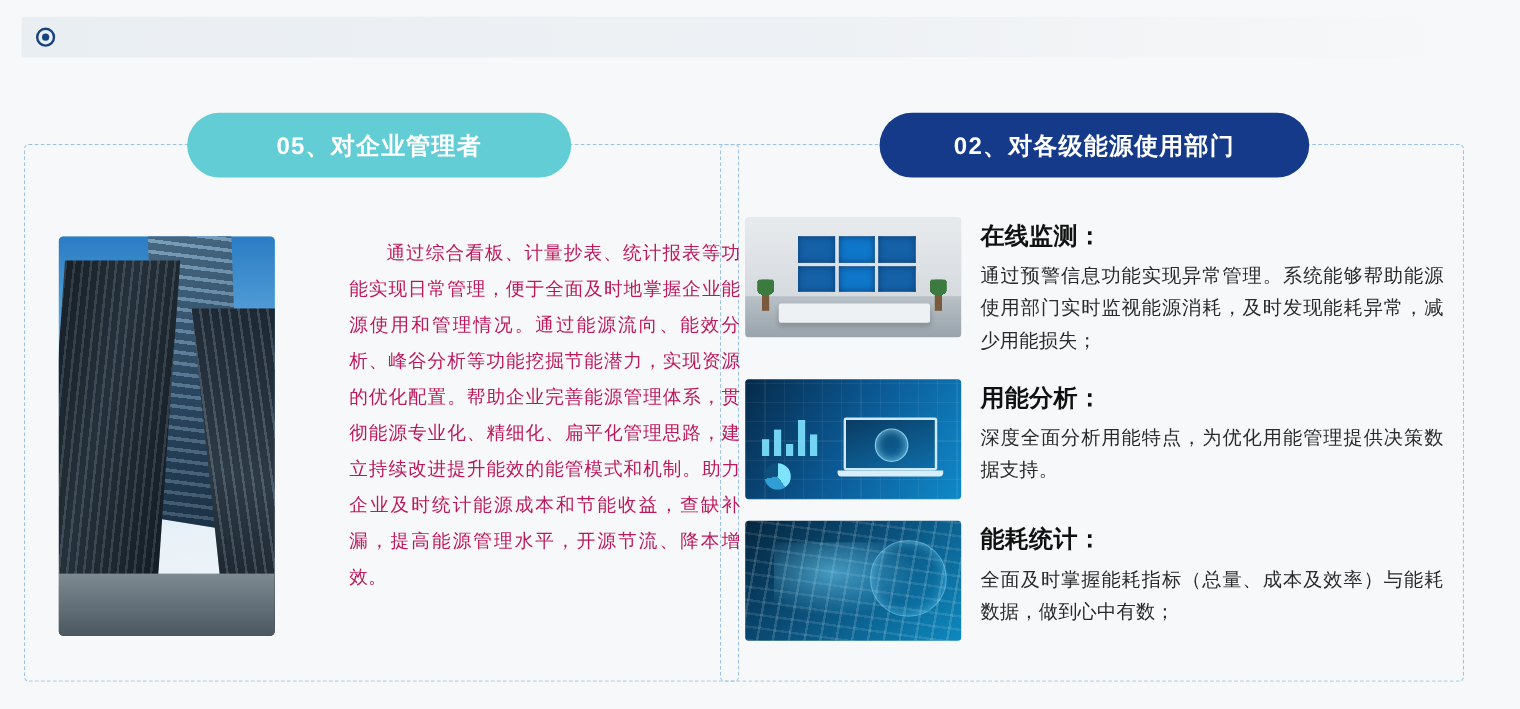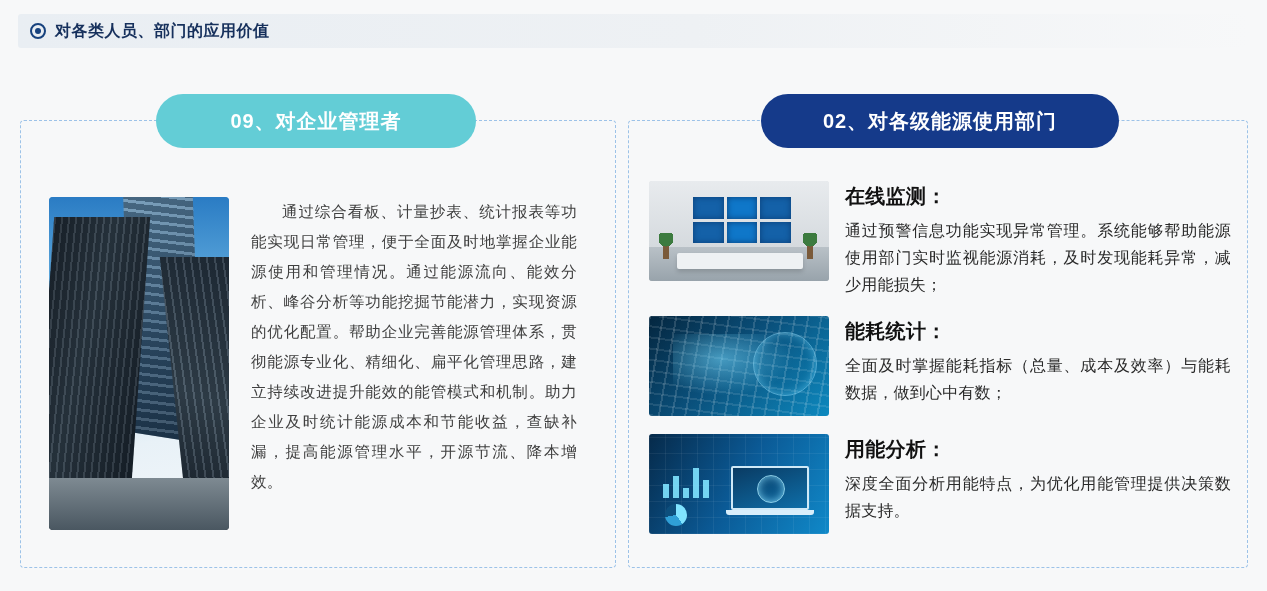--- a/index.html
+++ b/index.html
@@ -64,21 +64,21 @@
     box-sizing: border-box;
     background: transparent;
   }
   #panel-left {
     left: 20px;
     top: 120px;
     width: 596px;
     height: 448px;
   }
   #panel-right {
-    left: 628px;
+    left: 600px;
     top: 120px;
     width: 620px;
     height: 448px;
   }
 
   .pill {
     position: absolute;
     top: -27px;
     height: 54px;
     border-radius: 27px;
@@ -176,24 +176,25 @@
     right: 0;
     bottom: 0;
     height: 52px;
     background: linear-gradient(180deg, #7e8a92 0%, #4a5761 100%);
   }
 
   .left-text {
     width: 326px;
     font-size: 15.5px;
     line-height: 30px;
-    color: #404040;
+    color: #be185d;
     text-align: justify;
     text-indent: 2em;
     letter-spacing: 0.2px;
+    margin-left: 40px;
   }
 
   
   .right-body {
     position: absolute;
     left: 20px;
     top: 60px;
     width: 582px;
   }
   .feature-row {
@@ -370,25 +371,24 @@
     letter-spacing: 0.2px;
   }
 </style>
 </head>
 <body>
 
 <div class="header">
   <span class="header-bullet">
       <i></i>
     </span>
-  <span class="header-title">对各类人员、部门的应用价值</span>
 </div>
 
 <div class="panel" id="panel-left">
-  <div class="pill" id="pill-left">09、对企业管理者</div>
+  <div class="pill" id="pill-left">05、对企业管理者</div>
 
   <div class="left-body">
     <div class="photo-building">
       <div class="sky-top"></div>
       <div class="tower-glass"></div>
       <div class="tower-dark"></div>
       <div class="tower-right"></div>
       <div class="ground"></div>
     </div>
     <div class="left-text">通过综合看板、计量抄表、统计报表等功能实现日常管理，便于全面及时地掌握企业能源使用和管理情况。通过能源流向、能效分析、峰谷分析等功能挖掘节能潜力，实现资源的优化配置。帮助企业完善能源管理体系，贯彻能源专业化、精细化、扁平化管理思路，建立持续改进提升能效的能管模式和机制。助力企业及时统计能源成本和节能收益，查缺补漏，提高能源管理水平，开源节流、降本增效。</div>
@@ -412,32 +412,20 @@
             <span></span>
             <span></span>
           </div>
         <div class="plant-l"></div>
         <div class="plant-r"></div>
         <div class="desk"></div>
       </div>
       <div class="feature-text">
         <div class="feature-title">在线监测：</div>
         <div class="feature-desc">通过预警信息功能实现异常管理。系统能够帮助能源使用部门实时监视能源消耗，及时发现能耗异常，减少用能损失；</div>
-      </div>
-    </div>
-
-    <div class="feature-row">
-      <div class="thumb thumb-data">
-        <div class="keys"></div>
-        <div class="glow"></div>
-        <div class="nodes"></div>
-      </div>
-      <div class="feature-text">
-        <div class="feature-title">能耗统计：</div>
-        <div class="feature-desc">全面及时掌握能耗指标（总量、成本及效率）与能耗数据，做到心中有数；</div>
       </div>
     </div>
 
     <div class="feature-row">
       <div class="thumb thumb-dash">
         <div class="grid"></div>
         <div class="bars">
             <i style="height:14px"></i>
             <i style="height:22px"></i>
             <i style="height:10px"></i>
@@ -449,14 +437,26 @@
           <div class="screen"></div>
           <div class="base"></div>
         </div>
       </div>
       <div class="feature-text">
         <div class="feature-title">用能分析：</div>
         <div class="feature-desc">深度全面分析用能特点，为优化用能管理提供决策数据支持。</div>
       </div>
     </div>
 
+    <div class="feature-row">
+      <div class="thumb thumb-data">
+        <div class="keys"></div>
+        <div class="glow"></div>
+        <div class="nodes"></div>
+      </div>
+      <div class="feature-text">
+        <div class="feature-title">能耗统计：</div>
+        <div class="feature-desc">全面及时掌握能耗指标（总量、成本及效率）与能耗数据，做到心中有数；</div>
+      </div>
+    </div>
+
   </div>
 </div>
 
 </body></html>

